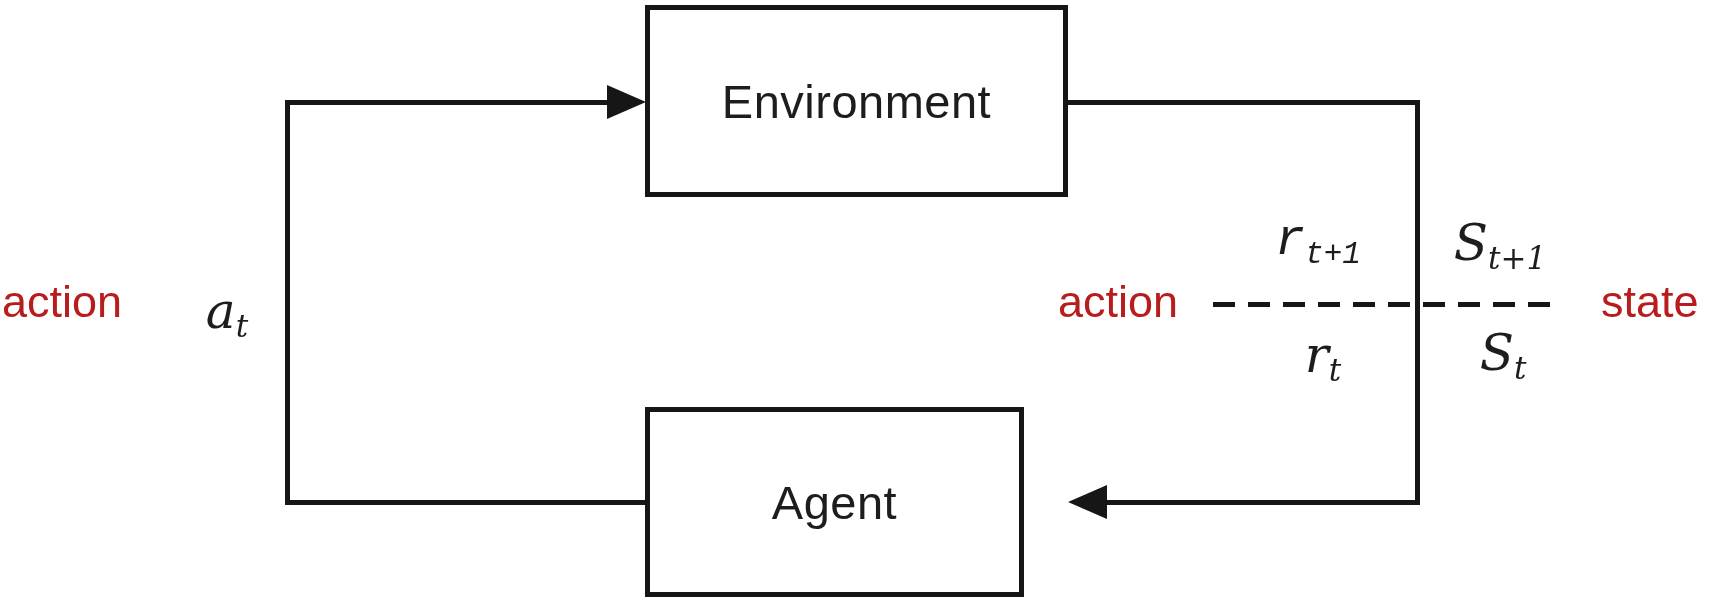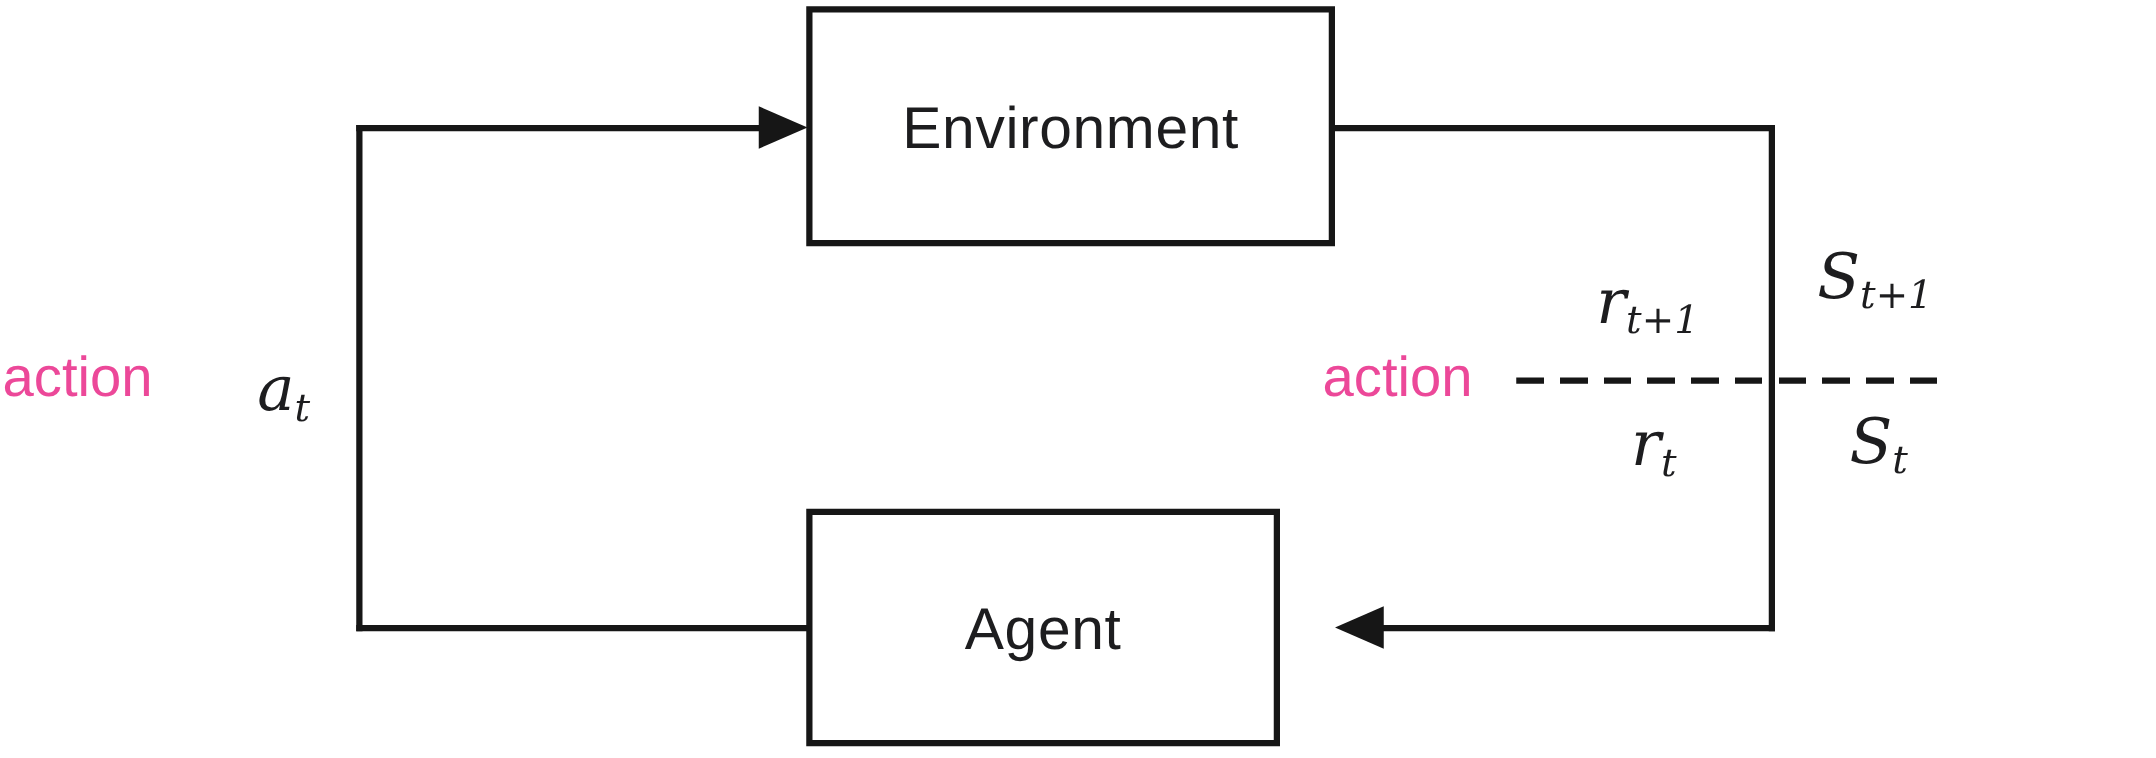--- a/index.html
+++ b/index.html
@@ -73,21 +73,21 @@
       #161616 0px, #161616 22px,
       transparent 22px, transparent 35px
     );
   }
   
   .side-label {
     position: absolute;
     font-size: 45px;
     font-weight: 500;
     line-height: 1;
-    color: #ec4899;
+    color: #b91c1c;
     white-space: nowrap;
   }
   .action-label { left: 2px;    top: 279px; }
   .reward-label { left: 1058px; top: 279px; }
   .state-label  { left: 1601px; top: 279px; }
   
   .math {
     position: absolute;
     font-family: "DejaVu Serif", serif;
     font-style: italic;
@@ -95,23 +95,23 @@
     line-height: 1;
     color: #1d1d1f;
     white-space: nowrap;
     text-align: center;
   }
   .math .sub {
     font-size: 0.62em;
     vertical-align: -0.28em;
   }
   .action-symbol        { left: 192px;  top: 272px; width: 70px; margin-top: 14px;  }
-  .reward-next-symbol   { left: 1253px; top: 216px; width: 130px; }
+  .reward-next-symbol   { left: 1253px; top: 216px; width: 130px; font-family: Liberation Mono, monospace; }
   .reward-current-symbol{ left: 1268px; top: 330px; width: 110px; }
-  .state-next-symbol    { left: 1435px; top: 196px; width: 130px; }
+  .state-next-symbol    { left: 1435px; top: 218px; width: 130px; }
   .state-current-symbol { left: 1448px; top: 328px; width: 110px; }
 </style>
 </head>
 <body>
 
 <div class="canvas">
 
   <div class="node-box env-box">
     <span class="node-label">Environment</span>
   </div>
@@ -137,14 +137,15 @@
   <span class="side-label reward-label">action</span>
 
   <span class="math reward-next-symbol"><span>r</span><span class="sub">t+1</span></span>
 
   <span class="math reward-current-symbol"><span>r</span><span class="sub">t</span></span>
 
   <span class="math state-next-symbol"><span>S</span><span class="sub">t+1</span></span>
 
   <span class="math state-current-symbol"><span>S</span><span class="sub">t</span></span>
 
+  <span class="side-label state-label">state</span>
 
 </div>
 
 </body></html>

